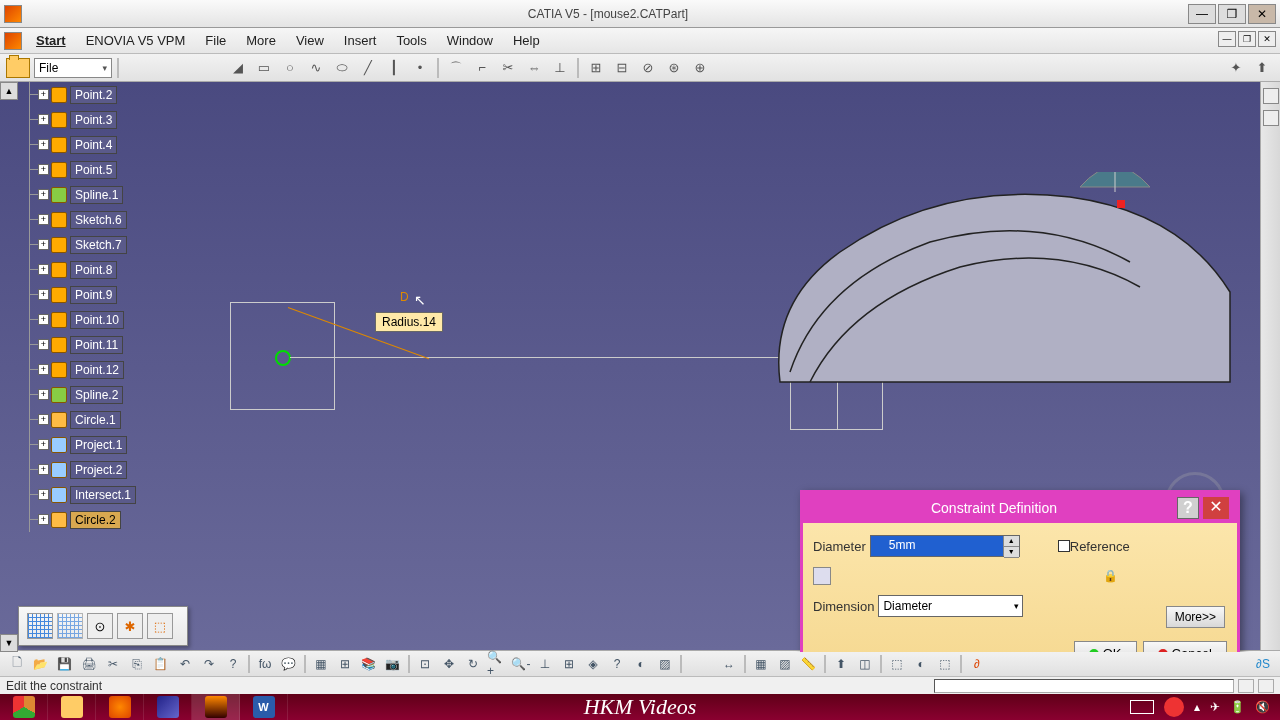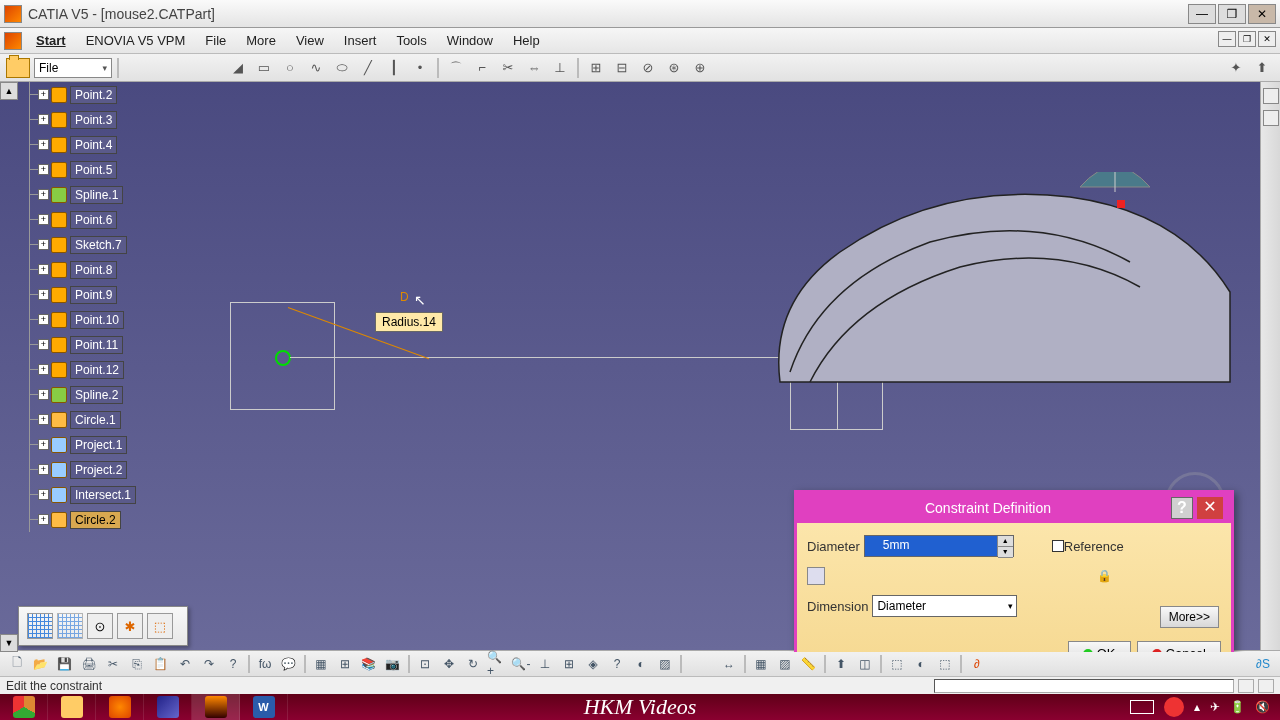--- a/index.html
+++ b/index.html
@@ -1,20 +1,20 @@
 <!DOCTYPE html>
 <html><head>
 <meta charset="utf-8">
 <style>
 * { margin: 0; padding: 0; box-sizing: border-box; font-family: Arial, sans-serif; }
 body { width: 1280px; height: 720px; overflow: hidden; background: #e8e8e8; position: relative; }
 
 .titlebar { height: 28px; background: linear-gradient(#fafafa, #e4e4e4); display: flex; align-items: center; padding: 0 4px; border-bottom: 1px solid #999; }
 .titlebar .app-icon { width: 18px; height: 18px; background: linear-gradient(135deg,#d40,#f80); margin-right: 6px; border: 1px solid #888; }
-.titlebar .title-text { flex: 1; text-align: left; font-size: 14px; color: #444; }
+.titlebar .title-text { flex: 1; text-align: center; font-size: 12px; color: #444; }
 .titlebar .win-btns { display: flex; gap: 2px; }
 .titlebar .win-btn { width: 28px; height: 20px; background: #ddd; border: 1px solid #888; display: flex; align-items: center; justify-content: center; font-size: 12px; cursor: pointer; }
 .titlebar .win-close { background: #c8b8a8; }
 
 .menubar { height: 26px; background: linear-gradient(#f6f6f6,#e6e6e6); display: flex; align-items: center; padding: 0 4px; border-bottom: 1px solid #bbb; position: relative; }
 .menubar .app-icon2 { width: 18px; height: 18px; background: linear-gradient(135deg,#d40,#f80); margin-right: 4px; border: 1px solid #888; }
 .menubar .menu-item { padding: 4px 10px; font-size: 13px; color: #222; cursor: pointer; }
 .menubar .menu-start { font-weight: bold; text-decoration: underline; }
 .menubar .mdi-btns { position: absolute; right: 4px; top: 3px; display: flex; gap: 2px; }
 .menubar .mdi-btn { width: 18px; height: 16px; background: #eee; border: 1px solid #888; font-size: 9px; display: flex; align-items: center; justify-content: center; }
@@ -68,21 +68,21 @@
 .viewcube .vc-sq { width: 44px; height: 44px; border: 3px solid #aaa; margin: 6px auto; }
 
 .sketch-tools { position: absolute; left: 18px; bottom: 6px; width: 170px; background: linear-gradient(#f8f8f8,#e8e8e8); border: 1px solid #888; box-shadow: 2px 2px 4px rgba(0,0,0,0.3); z-index: 20; }
 .sketch-tools .st-title { display: flex; align-items: center; justify-content: space-between; padding: 4px 8px; font-size: 13px; }
 .sketch-tools .st-close { width: 16px; height: 16px; background: #ccc; border: 1px solid #888; text-align: center; line-height: 14px; font-size: 11px; cursor: pointer; }
 .sketch-tools .st-body { display: flex; padding: 6px 8px; gap: 4px; }
 .sketch-tools .st-btn { width: 26px; height: 26px; border: 1px solid #999; background: #eee; display: flex; align-items: center; justify-content: center; font-size: 13px; }
 .st-btn.grid { background: repeating-linear-gradient(0deg,#48d,#48d 1px,transparent 1px,transparent 4px), repeating-linear-gradient(90deg,#48d,#48d 1px,transparent 1px,transparent 4px); }
 .st-btn.geo { color: #d60; }
 
-.dialog { position: absolute; right: 26px; top: 408px; width: 440px; background: linear-gradient(#fde8b0,#f5d890); border: 3px solid #e040c0; box-shadow: 3px 3px 8px rgba(0,0,0,0.4); z-index: 30; }
+.dialog { position: absolute; right: 20px; top: 408px; width: 440px; background: linear-gradient(#fde8b0,#f5d890); border: 3px solid #e040c0; box-shadow: 3px 3px 8px rgba(0,0,0,0.4); z-index: 30; }
 .dialog .dlg-title { height: 30px; background: #e040c0; color: #fff; display: flex; align-items: center; padding: 0 8px; }
 .dialog .dlg-title-text { flex: 1; text-align: center; font-size: 14px; }
 .dialog .dlg-help { width: 22px; height: 22px; background: #d0d0d0; border: 1px solid #666; text-align: center; line-height: 20px; margin-right: 4px; cursor: pointer; font-weight: bold; }
 .dialog .dlg-close { width: 26px; height: 22px; background: #d04040; color: #fff; text-align: center; line-height: 20px; cursor: pointer; }
 .dialog .dlg-body { padding: 12px 10px 8px; }
 .dialog .row { display: flex; align-items: center; margin-bottom: 10px; }
 .dialog label { font-size: 13px; color: #333; }
 .dialog .diam-input { width: 150px; height: 22px; background: #fff; border: 1px solid #666; margin-left: 4px; display: flex; }
 .dialog .diam-input .val { flex: 1; background: #2060d0; color: #fff; padding: 2px 18px; font-size: 12px; }
 .dialog .spinner { width: 16px; display: flex; flex-direction: column; border-left: 1px solid #888; }
@@ -224,21 +224,21 @@
       <div class="tree-item">
         <div class="tree-line"></div>
         <div class="tree-plus">+</div>
         <div class="tree-icon spline"></div>
         <div class="tree-label">Spline.1</div>
       </div>
       <div class="tree-item">
         <div class="tree-line"></div>
         <div class="tree-plus">+</div>
         <div class="tree-icon point"></div>
-        <div class="tree-label">Point.6</div>
+        <div class="tree-label">Sketch.6</div>
       </div>
       <div class="tree-item">
         <div class="tree-line"></div>
         <div class="tree-plus">+</div>
         <div class="tree-icon point"></div>
         <div class="tree-label">Sketch.7</div>
       </div>
       <div class="tree-item">
         <div class="tree-line"></div>
         <div class="tree-plus">+</div>

